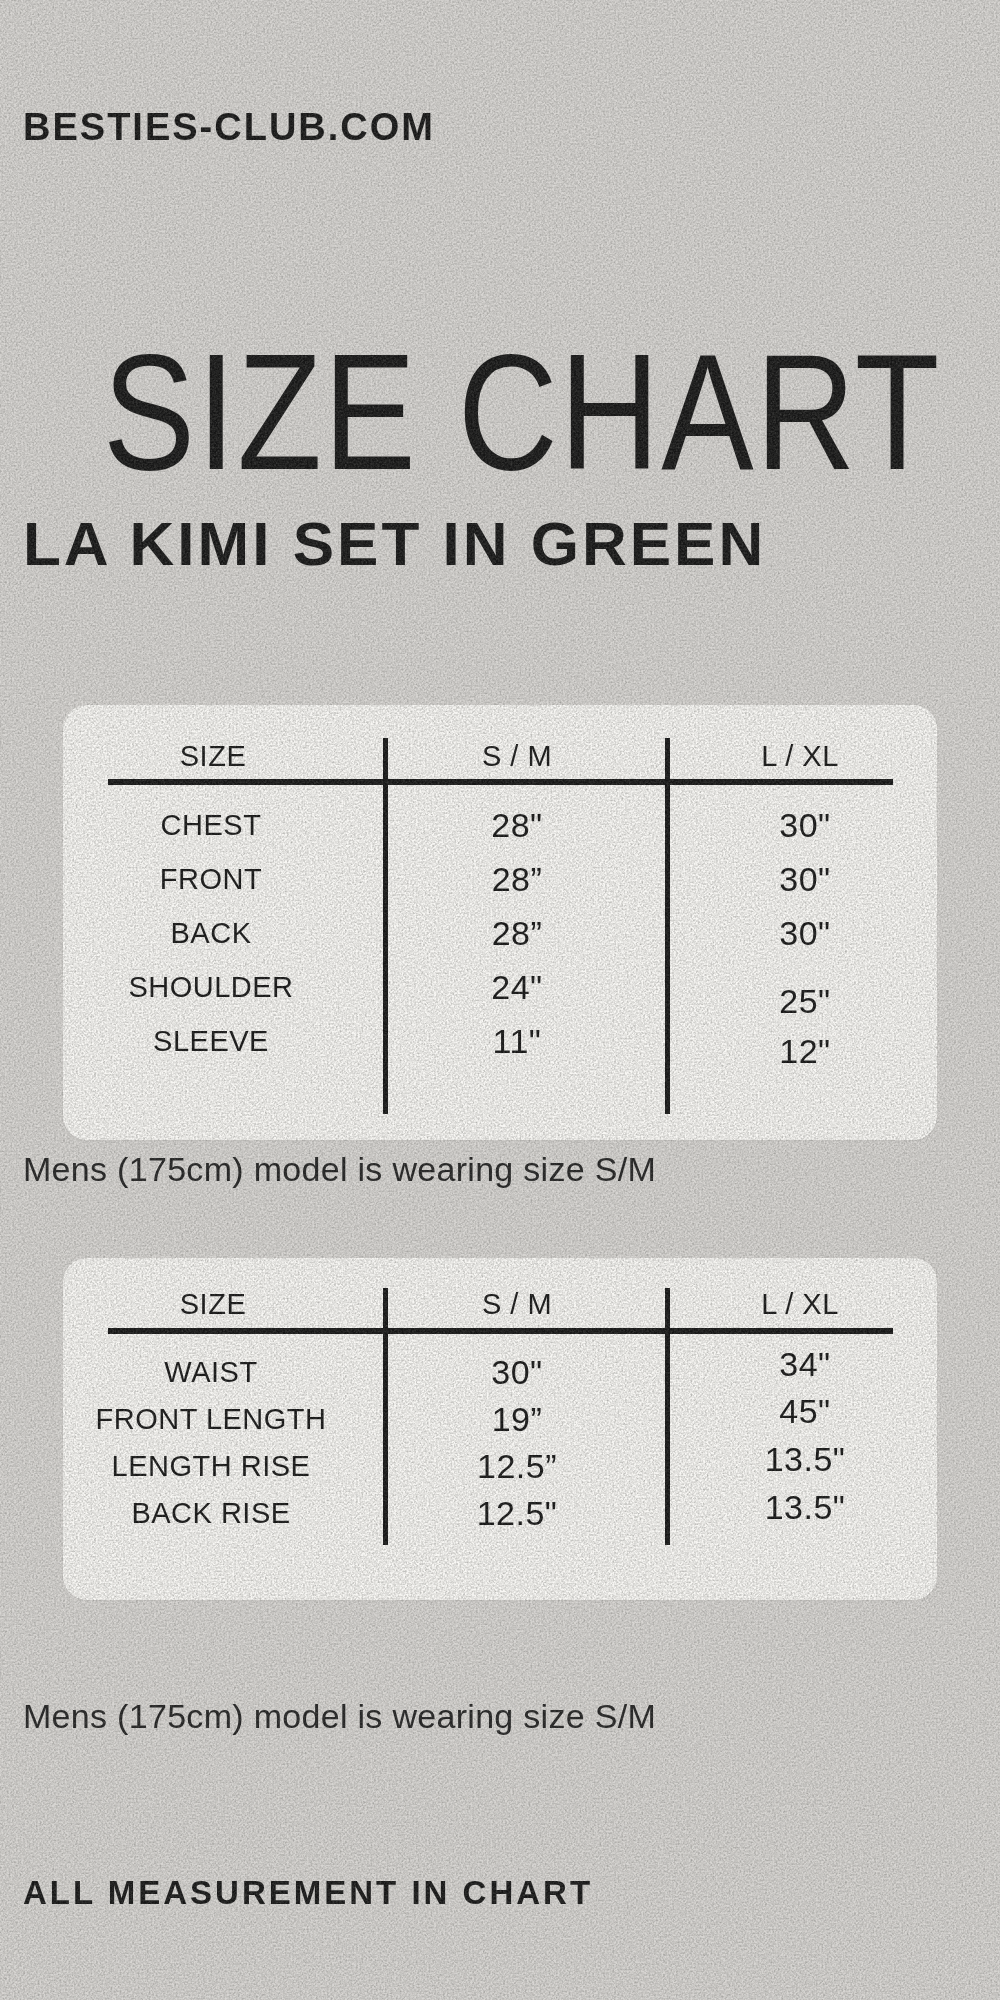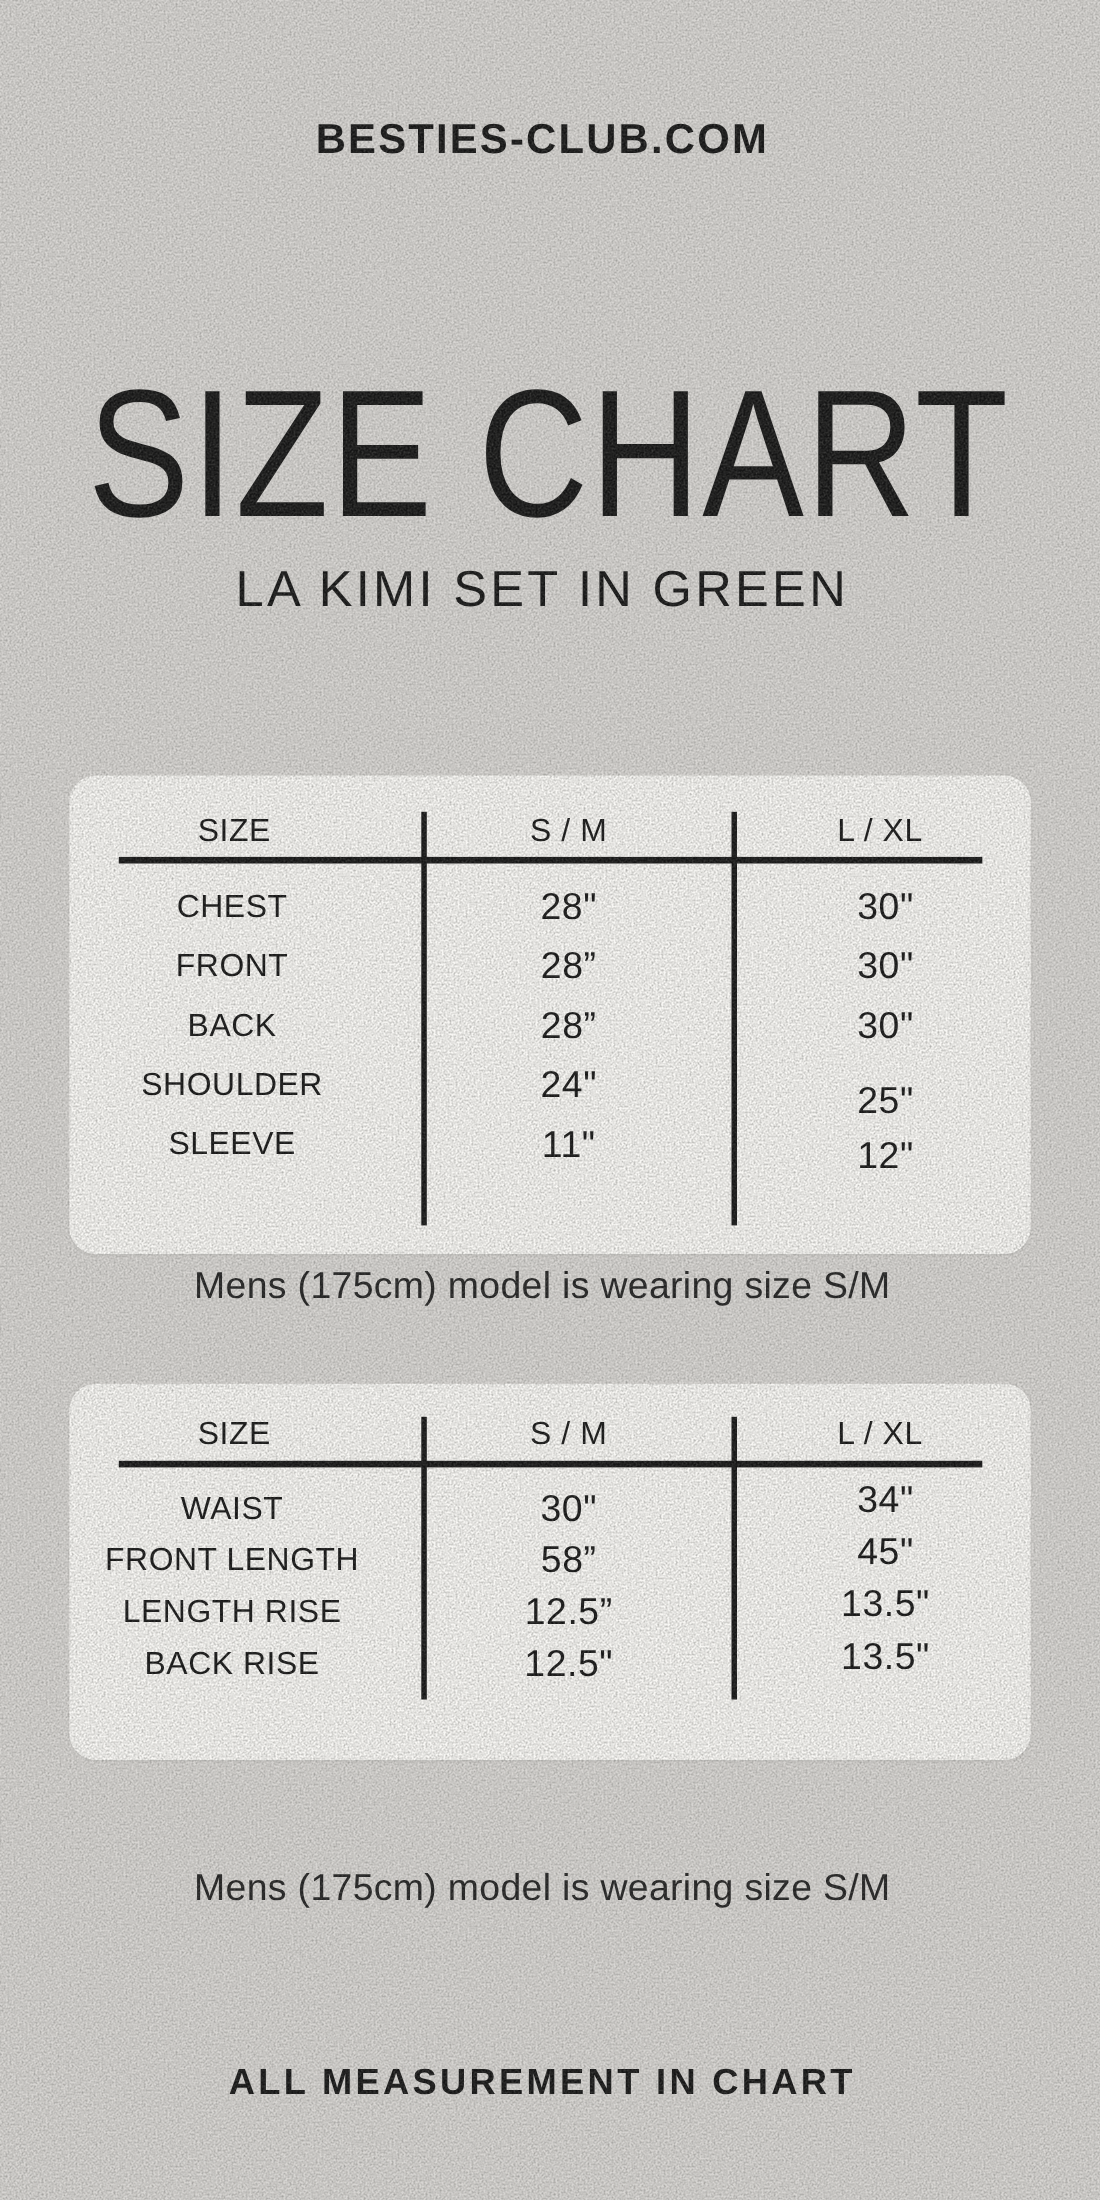--- a/index.html
+++ b/index.html
@@ -8,26 +8,26 @@
     --ink:#151515;
   }
   *{margin:0;padding:0;box-sizing:border-box;}
   html,body{background:#b9b8b5;}
   body{font-family:"Liberation Sans",sans-serif;color:var(--ink);}
   .poster{
     position:relative;width:1000px;height:2000px;margin:0 auto;
     background:var(--background);overflow:hidden;
   }
   .texture{position:absolute;inset:0;z-index:3;pointer-events:none;}
-  .layer{position:absolute;left:0;right:14px;z-index:2;text-align:center;}
+  .layer{position:absolute;left:0;right:14px;z-index:2;text-align:left;padding-left:23px;}
 
   .site{top:106px;font-size:38px;font-weight:700;letter-spacing:2px;}
   .title{top:330px;font-size:165px;font-weight:400;line-height:1;white-space:nowrap;}
   .title .squeeze{display:inline-block;transform:scaleX(0.84);transform-origin:50% 50%;letter-spacing:2px;}
-  .subtitle{top:508px;font-size:46px;font-weight:400;letter-spacing:3px;white-space:nowrap;}
+  .subtitle{top:508px;font-size:62px;font-weight:700;letter-spacing:3px;white-space:nowrap;}
 
   .card{
     position:absolute;left:63px;width:874px;background:var(--card);
     border-radius:24px;z-index:1;
     box-shadow:0 1px 2px rgba(0,0,0,0.05);
   }
   .card1{top:705px;height:435px;}
   .card2{top:1258px;height:342px;}
 
   .cell{
@@ -100,21 +100,21 @@
     <div class="cell th" style="left:737px;top:46px;">L / XL</div>
     <div class="hline"></div>
     <div class="vline v1"></div>
     <div class="vline v2"></div>
 
     <div class="cell rowlabel" style="left:148px;top:114px;">WAIST</div>
     <div class="cell val" style="left:454px;top:114px;">30"</div>
     <div class="cell val" style="left:742px;top:106px;">34"</div>
 
     <div class="cell rowlabel" style="left:148px;top:161px;">FRONT LENGTH</div>
-    <div class="cell val" style="left:454px;top:161px;">58”</div>
+    <div class="cell val" style="left:454px;top:161px;">19”</div>
     <div class="cell val" style="left:742px;top:153px;">45"</div>
 
     <div class="cell rowlabel" style="left:148px;top:208px;">LENGTH RISE</div>
     <div class="cell val" style="left:454px;top:208px;">12.5”</div>
     <div class="cell val" style="left:742px;top:201px;">13.5"</div>
 
     <div class="cell rowlabel" style="left:148px;top:255px;">BACK RISE</div>
     <div class="cell val" style="left:454px;top:255px;">12.5"</div>
     <div class="cell val" style="left:742px;top:249px;">13.5"</div>
   </section>

